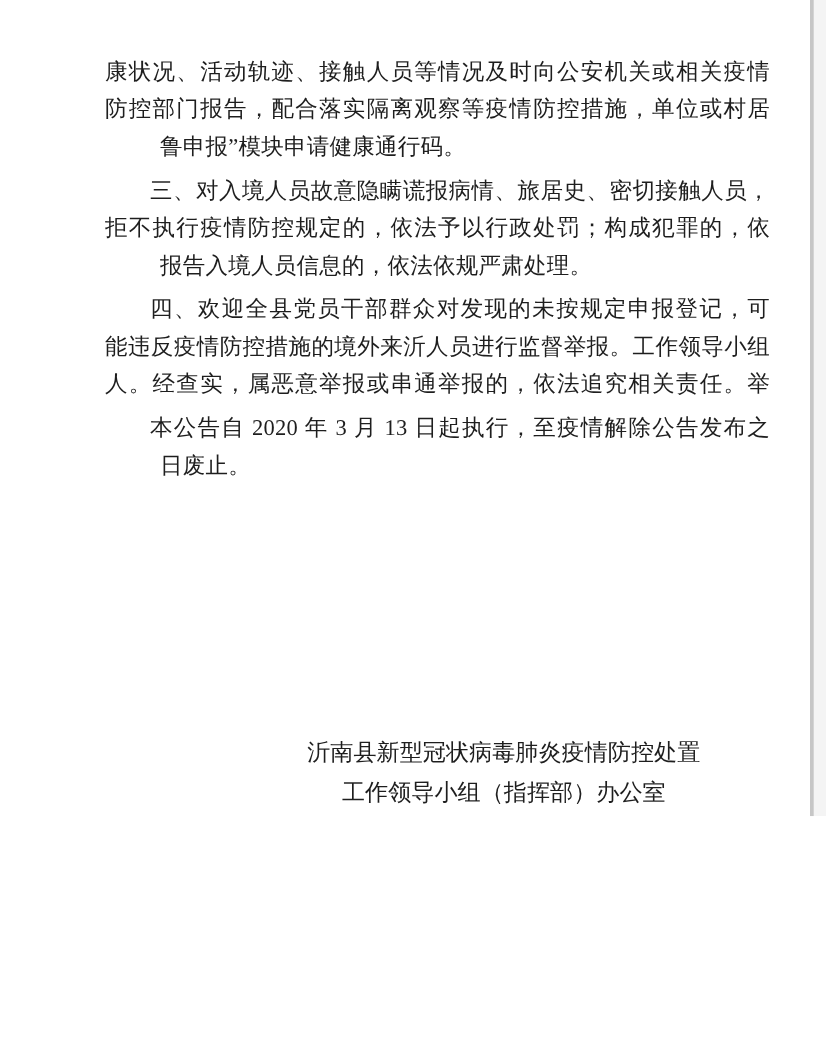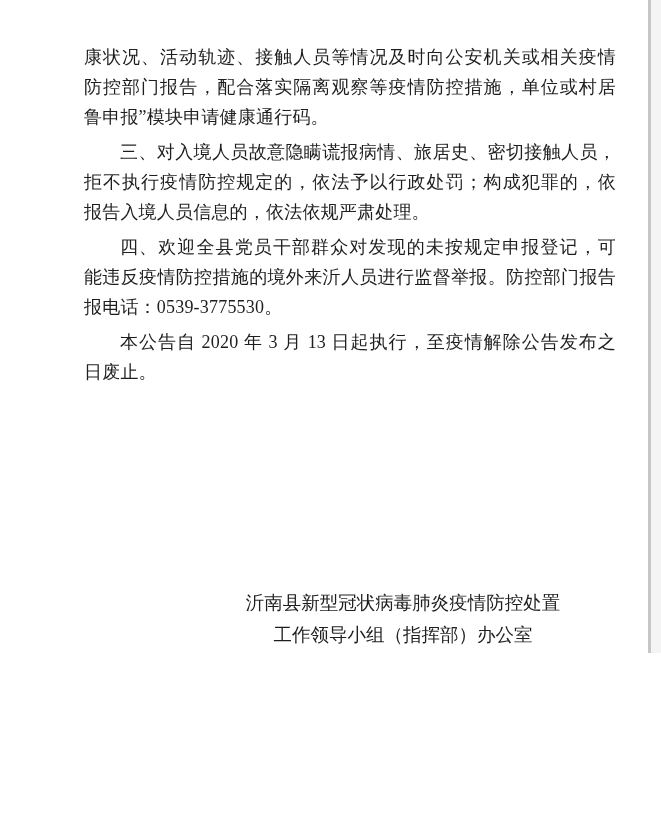--- a/index.html
+++ b/index.html
@@ -29,20 +29,21 @@
     height: 30px;
     overflow: hidden;
     white-space: nowrap;
     text-align: justify;
     text-align-last: justify;
     letter-spacing: 0.2px;
   }
   .line.l {
     text-align: right;
     text-align-last: left;
+    margin-left: 44px;
   }
   .line.ind { text-indent: 36px; }
   .signature {
     position: absolute;
     left: 242px;
     top: 562px;
     width: 322px;
     text-align: center;
     font-size: 18.5px;
     line-height: 32px;
@@ -97,22 +98,22 @@
     </div>
 
     <div class="para">
       <div class="line j ind">三、对入境人员故意隐瞒谎报病情、旅居史、密切接触人员，</div>
       <div class="line j">拒不执行疫情防控规定的，依法予以行政处罚；构成犯罪的，依</div>
       <div class="line l">报告入境人员信息的，依法依规严肃处理。</div>
     </div>
 
     <div class="para">
       <div class="line j ind">四、欢迎全县党员干部群众对发现的未按规定申报登记，可</div>
-      <div class="line j">能违反疫情防控措施的境外来沂人员进行监督举报。防控部门报告</div>
-      <div class="line l">报电话：0539-3775530。</div>
+      <div class="line j">能违反疫情防控措施的境外来沂人员进行监督举报。工作领导小组</div>
+      <div class="line j">人。经查实，属恶意举报或串通举报的，依法追究相关责任。举</div>
     </div>
 
     <div class="para">
       <div class="line j ind">本公告自 2020 年 3 月 13 日起执行，至疫情解除公告发布之</div>
       <div class="line l">日废止。</div>
     </div>
 
   </div>
 
   <div class="signature">

